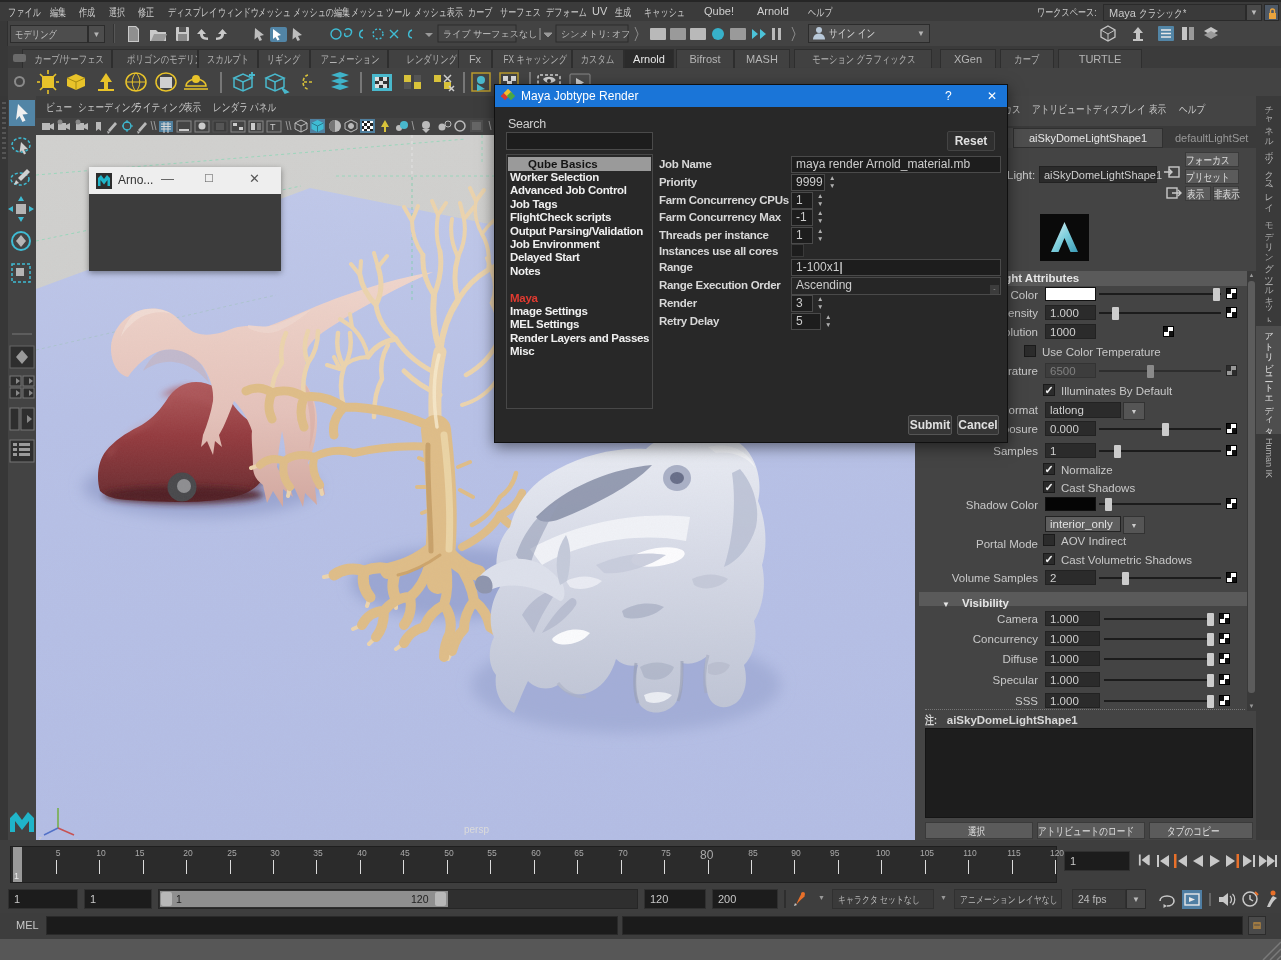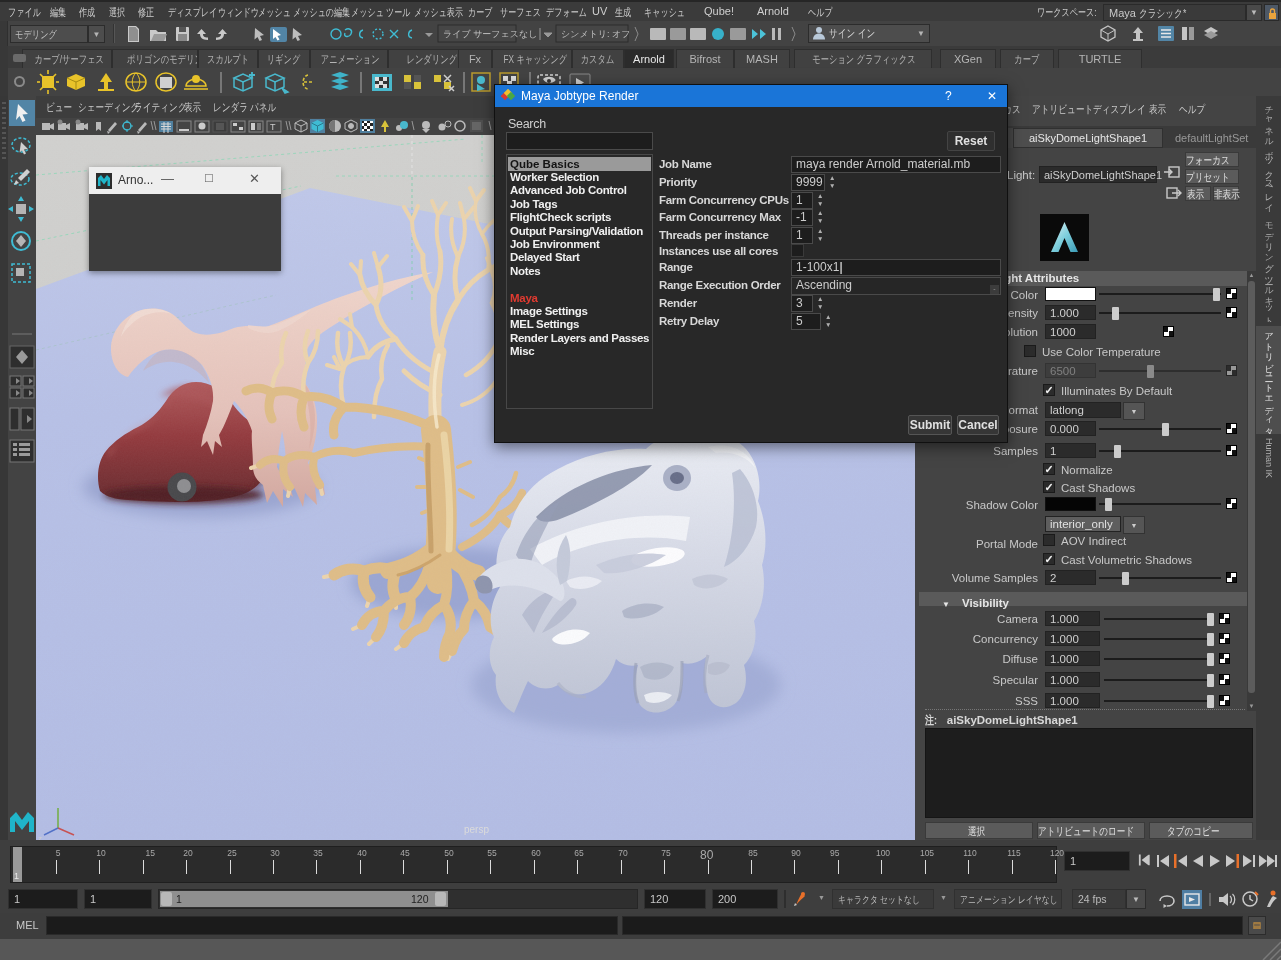--- a/index.html
+++ b/index.html
@@ -808,21 +808,21 @@
           <rect x="7" y="4" width="6" height="6" transform="rotate(45 10 7)" fill="#4aa845"></rect>
         </svg>
       <span style="position:absolute;left:26px;top:4px">Maya Jobtype Render</span>
       <span style="position:absolute;left:450px;top:4px;font-size:12px">?</span>
       <span style="position:absolute;left:492px;top:4px;font-size:12px">✕</span>
     </div>
     <span class="lbl" style="left:13px;top:32px;font-weight:normal;font-size:12.5px;color:#cfcfcf">Search</span>
     <div class="inp" style="left:11px;top:47px;width:147px;height:18px"></div>
     <div class="btn" style="left:452px;top:46px;width:48px;height:20px;line-height:18px;background:#2f2f2f;border-color:#444">Reset</div>
     <div style="position:absolute;left:11px;top:69px;width:147px;height:255px;background:#282828;border:1px solid #484848">
-      <div style="position:absolute;left:1px;top:2px;width:143px;height:14px;background:#9a9a9a;color:#141414;font-size:11.5px;font-weight:bold;line-height:14px;padding-left:2px">Qube Basics</div>
+      <div style="position:absolute;left:1px;top:2px;width:143px;height:14px;background:#9a9a9a;color:#141414;font-size:11.5px;font-weight:bold;line-height:14px;padding-left:20px">Qube Basics</div>
       <div style="position:absolute;left:3px;top:16px;color:#f0f0f0;font-size:11.5px;font-weight:bold;line-height:13.4px;letter-spacing:-0.3px;white-space:nowrap">
         Worker Selection<br>Advanced Job Control<br>Job Tags<br>FlightCheck scripts<br>Output Parsing/Validation<br>Job Environment<br>Delayed Start<br>Notes<br>&nbsp;<br><span style="color:#e03a30">Maya</span><br>Image Settings<br>MEL Settings<br>Render Layers and Passes<br>Misc
       </div>
     </div>
     <div id="dform">
       <span class="lbl" style="left:164px;top:73px">Job Name</span>
       <div class="inp" style="left:296px;top:71px;width:210px;height:17px">maya render Arnold_material.mb</div>
       <span class="lbl" style="left:164px;top:91px">Priority</span>
       <div class="inp" style="left:296px;top:89px;width:34px;height:17px">9999</div>
         <span class="spin" style="left:334px;top:89px"></span>
@@ -853,21 +853,21 @@
     <div class="btn" style="left:413px;top:330px;width:44px;height:20px;line-height:18px">Submit</div>
     <div class="btn" style="left:462px;top:330px;width:42px;height:20px;line-height:18px">Cancel</div>
   </div>
 
   <div id="timeslider" class="abs">
     <div id="ruler">
       <span style="position:absolute;left:37px;top:1px;width:20px;text-align:center;color:#aaa;font-size:8.5px">5</span>
       <div style="position:absolute;left:45px;top:13px;width:1px;height:14px;background:#dcdcdc"></div>
       <span style="position:absolute;left:80px;top:1px;width:20px;text-align:center;color:#aaa;font-size:8.5px">10</span>
       <div style="position:absolute;left:88px;top:13px;width:1px;height:14px;background:#dcdcdc"></div>
-      <span style="position:absolute;left:124px;top:1px;width:20px;text-align:right;color:#aaa;font-size:8.5px">15</span>
+      <span style="position:absolute;left:124px;top:1px;width:20px;text-align:left;color:#aaa;font-size:8.5px">15</span>
       <div style="position:absolute;left:132px;top:13px;width:1px;height:14px;background:#dcdcdc"></div>
       <span style="position:absolute;left:167px;top:1px;width:20px;text-align:center;color:#aaa;font-size:8.5px">20</span>
       <div style="position:absolute;left:175px;top:13px;width:1px;height:14px;background:#dcdcdc"></div>
       <span style="position:absolute;left:211px;top:1px;width:20px;text-align:center;color:#aaa;font-size:8.5px">25</span>
       <div style="position:absolute;left:219px;top:13px;width:1px;height:14px;background:#dcdcdc"></div>
       <span style="position:absolute;left:254px;top:1px;width:20px;text-align:center;color:#aaa;font-size:8.5px">30</span>
       <div style="position:absolute;left:262px;top:13px;width:1px;height:14px;background:#dcdcdc"></div>
       <span style="position:absolute;left:297px;top:1px;width:20px;text-align:center;color:#aaa;font-size:8.5px">35</span>
       <div style="position:absolute;left:305px;top:13px;width:1px;height:14px;background:#dcdcdc"></div>
       <span style="position:absolute;left:341px;top:1px;width:20px;text-align:center;color:#aaa;font-size:8.5px">40</span>

